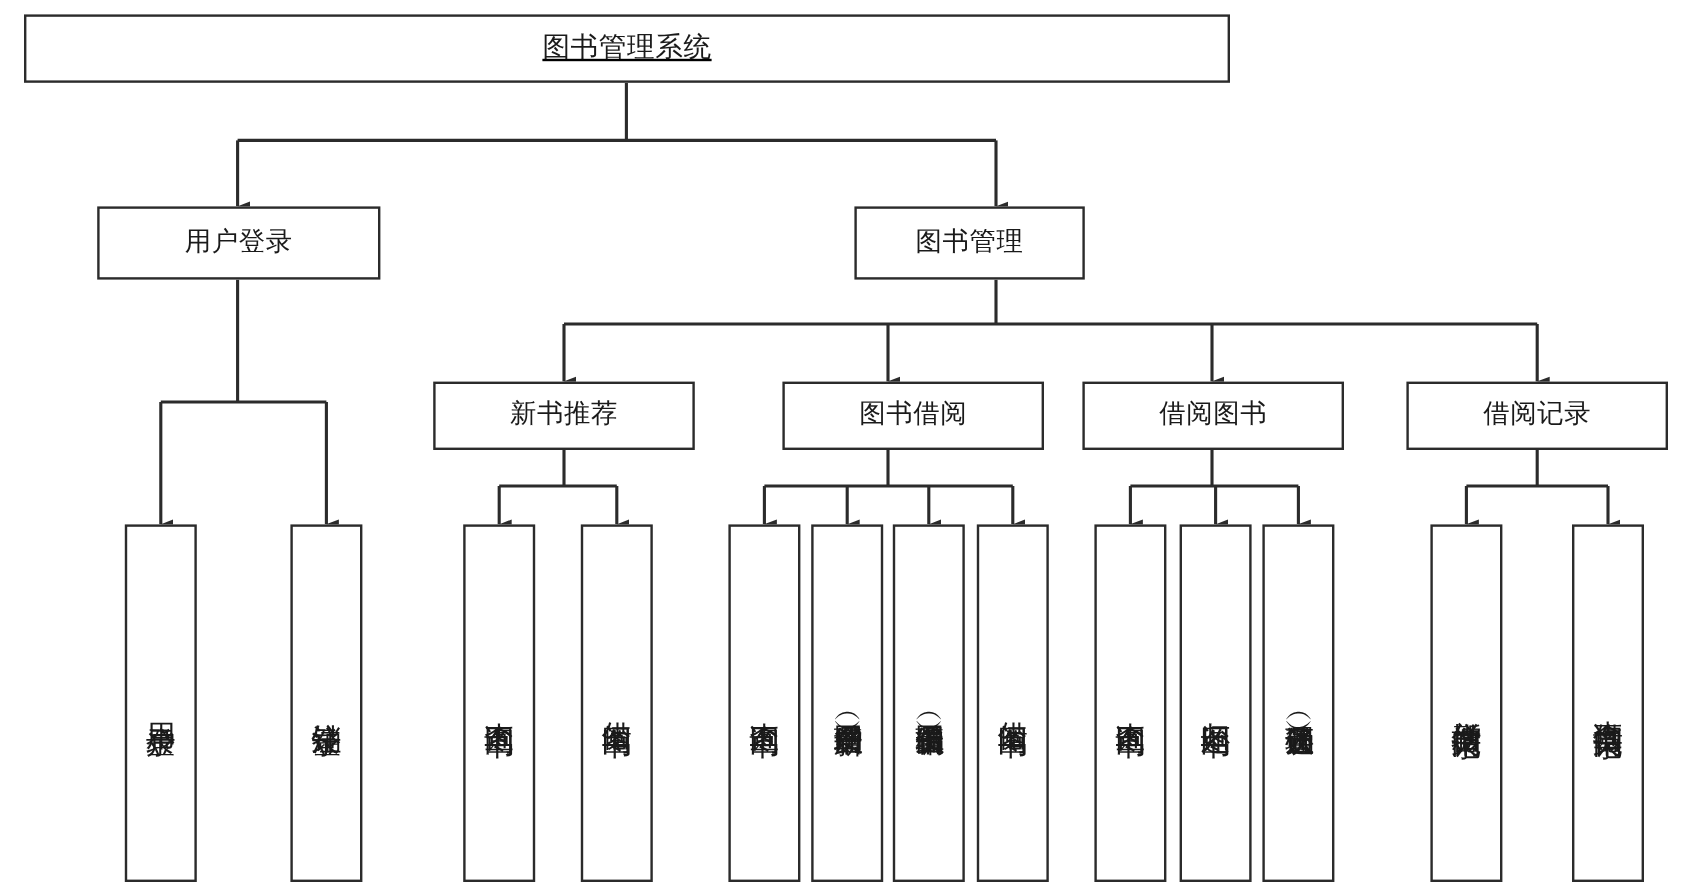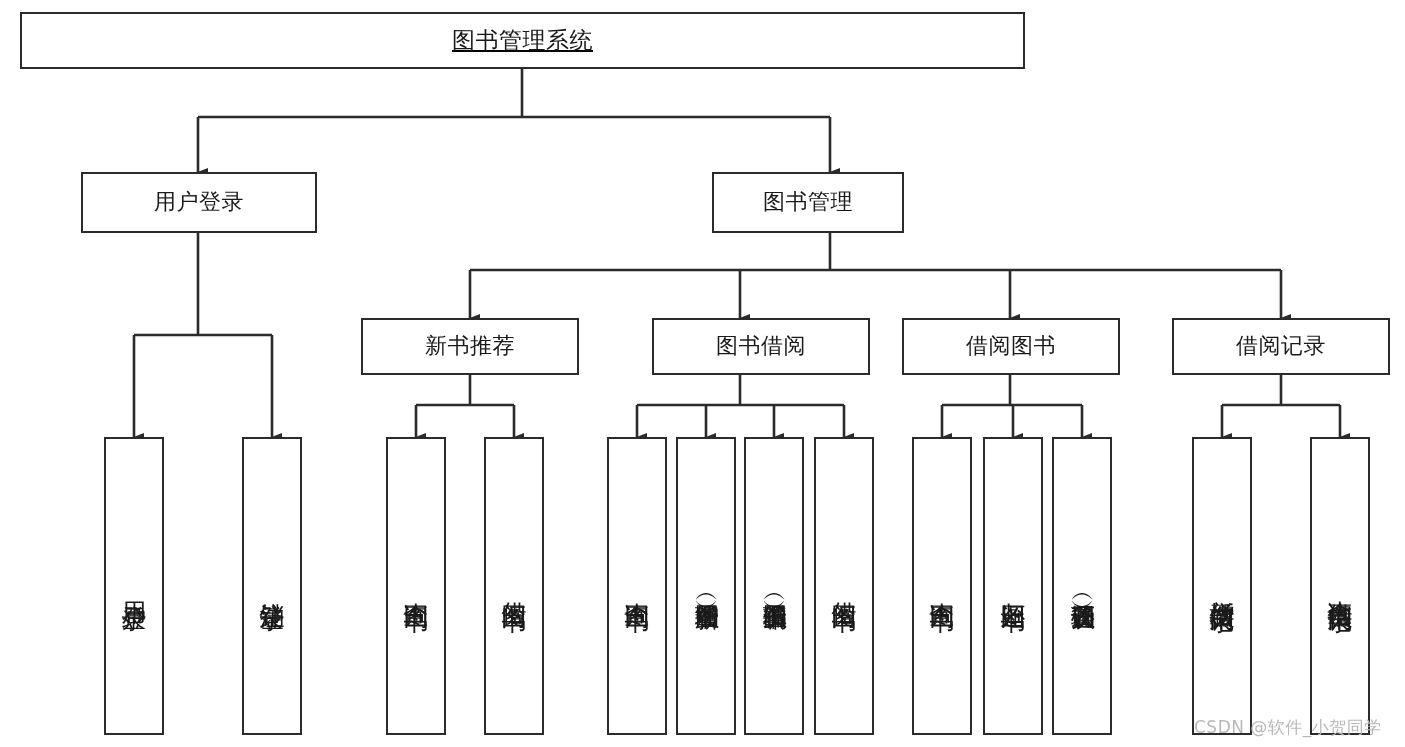--- a/index.html
+++ b/index.html
@@ -179,15 +179,14 @@
         <span class="node-label">确认归还（管理员）</span>
       </div>
       <div class="node-box vertical" style="left: 1192px; top: 437px; width: 60px; height: 298px;">
         <span class="node-label">新增借阅记录</span>
       </div>
       <div class="node-box vertical" style="left: 1310px; top: 437px; width: 60px; height: 298px;">
         <span class="node-label">查询借阅记录</span>
       </div>
     </div>
 
-  <div class="watermark" style="left: 1194px; top: 716px; color: rgb(185, 185, 185);">CSDN @软件_小贺同学</div>
 
 </div>
 
 </body></html>

